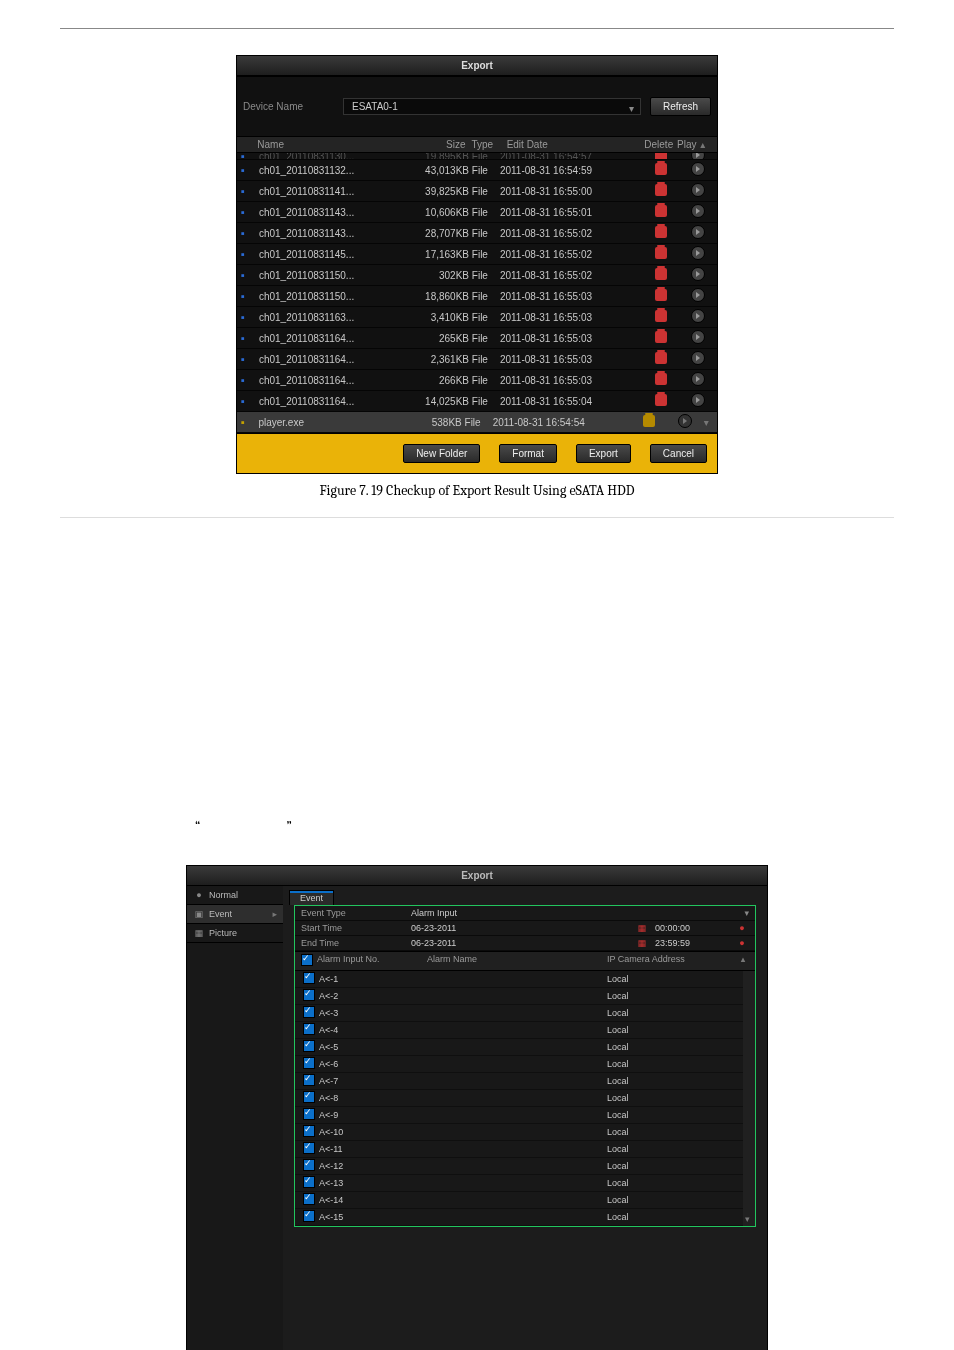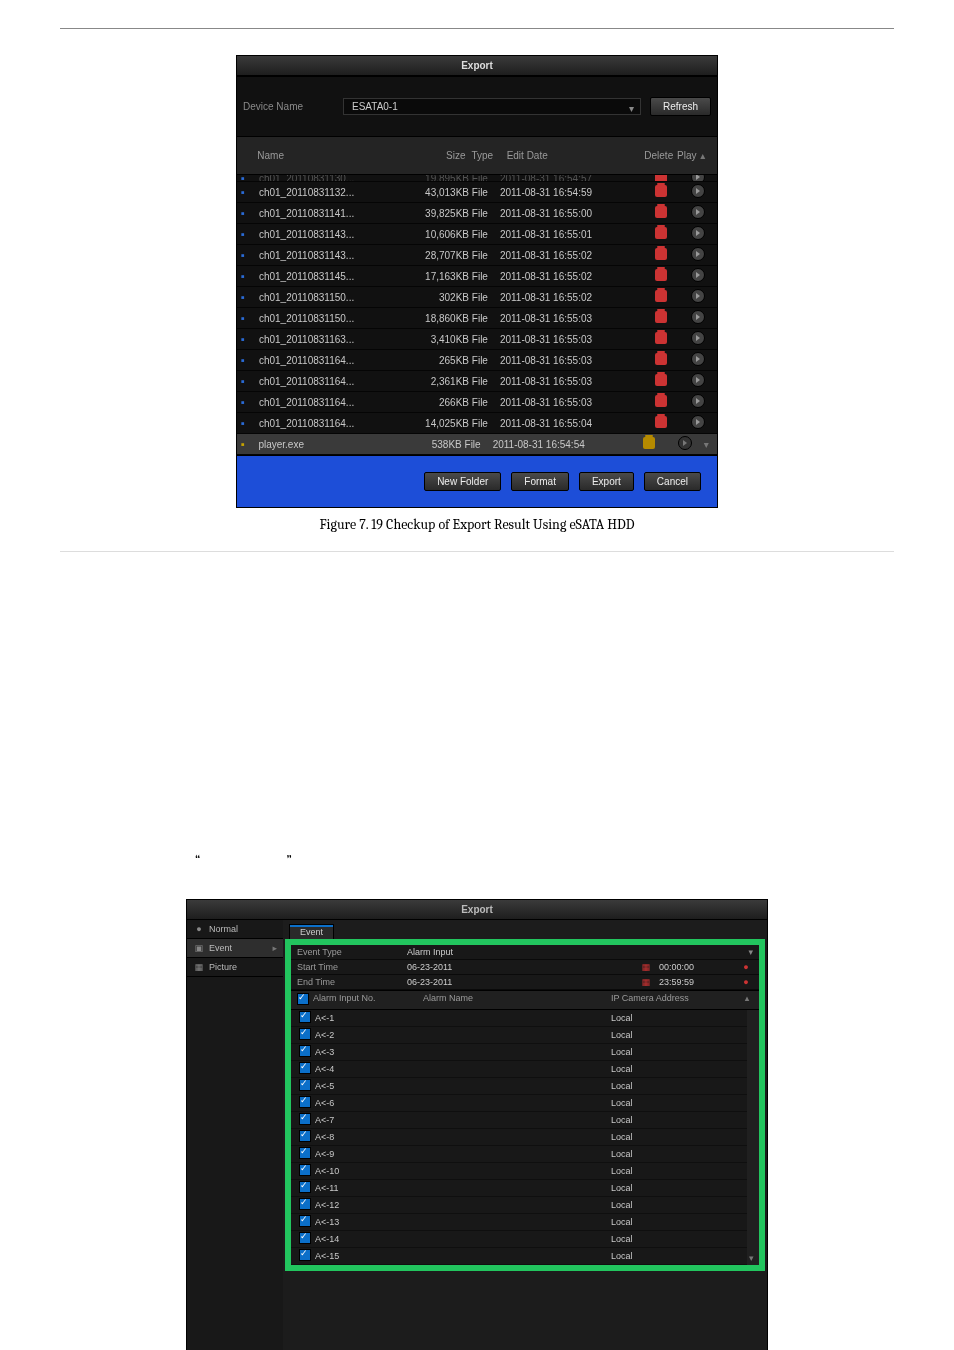--- a/index.html
+++ b/index.html
@@ -8,21 +8,21 @@
   hr.faint{margin:12px 60px 0 60px;border:none;border-top:1px solid #ddd}
   
   .win{width:480px;margin:26px auto 8px auto;background:#111;border:1px solid #000;font-size:10px;color:#ddd}
   .titlebar{background:linear-gradient(#3a3a3a,#1e1e1e);text-align:center;padding:4px 0;font-weight:bold;border-bottom:1px solid #000}
   .row{display:flex;align-items:center;padding:20px 6px;border-top:1px solid #000}
   .row .lab{width:100px;color:#8a8a8a}
   .row .val{flex:1}
   .devval{display:inline-block;background:#0a0a0a;border:1px solid #333;padding:2px 8px;width:280px;color:#ccc;position:relative}
   .devval .dd{position:absolute;right:6px;top:4px;color:#888}
   .btn{background:linear-gradient(#4a4a4a,#2a2a2a);border:1px solid #000;color:#eee;padding:3px 12px;border-radius:2px;font-size:10px;cursor:pointer}
-  .hdr{display:flex;background:#242424;color:#9a9a9a;padding:13px 4px;border-top:1px solid #000;border-bottom:1px solid #000}
+  .hdr{display:flex;background:#242424;color:#9a9a9a;padding:2px 4px;border-top:1px solid #000;border-bottom:1px solid #000}
   .c-icon{width:18px}
   .c-name{width:140px}
   .c-size{width:90px;text-align:right;padding-right:4px}
   .c-date{width:140px;padding-left:8px}
   .c-del{width:44px;text-align:right}
   .c-play{width:30px;text-align:center}
   .c-scroll{width:14px}
   .filerow{display:flex;align-items:center;padding:2px 4px;border-bottom:1px solid #050505;color:#c8c8c8}
   .filerow .ico{width:18px;color:#2a6bd6;font-size:11px}
   .filerow.sel{background:#3a3a3a}
@@ -33,38 +33,38 @@
   .filerow .del{width:44px;text-align:center}
   .filerow .play{width:30px;text-align:center}
   .trash{display:inline-block;width:12px;height:12px;background:#c33;border-radius:2px;position:relative}
   .trash::before{content:"";position:absolute;top:-2px;left:2px;right:2px;height:2px;background:#c33;border-radius:1px}
   .pcirc{display:inline-block;width:12px;height:12px;border-radius:50%;background:#444;border:1px solid #000;position:relative}
   .pcirc::after{content:"";position:absolute;left:4px;top:3px;border-left:4px solid #9a9a9a;border-top:3px solid transparent;border-bottom:3px solid transparent}
   .trash.y{background:#b58a00}
   .trash.y::before{background:#b58a00}
   .pcirc.g{background:#333}
   .pcirc.g::after{border-left-color:#777}
-  .botbar{display:flex;justify-content:flex-end;gap:10px;padding:16px;border-top:1px solid #000;background:#1d4ed8}
+  .botbar{display:flex;justify-content:flex-end;gap:19px;padding:10px;border-top:1px solid #000;background:#eab308}
   .caption{text-align:center;font-family:Cambria,Georgia,serif;font-size:14px;margin:6px auto 18px auto}
   .quotes{margin:300px 0 0 195px;font-family:Cambria,Georgia,serif;font-size:14px}
   
   .win2{width:580px;margin:30px auto 8px auto;background:#141414;border:1px solid #000;font-size:9px;color:#bbb}
   .win2 .titlebar{font-size:10px}
   .w2body{display:flex}
   .side{width:96px;background:#181818;display:flex;flex-direction:column}
   .sitem{display:flex;align-items:center;gap:4px;padding:4px 6px;border-bottom:1px solid #000;color:#bbb}
   .sitem .ic{width:12px;text-align:center;color:#888}
   .sitem.sel{background:#2e2e2e}
   .sitem .chev{margin-left:auto;color:#777}
   .sgrow{flex:1}
   .main{flex:1;background:#1c1c1c;display:flex;flex-direction:column}
   .tabrow{padding:4px 0 0 6px}
   .tab{display:inline-block;background:#2a2a2a;border:1px solid #000;border-bottom:none;padding:2px 10px;color:#ccc;position:relative}
   .tab::before{content:"";position:absolute;left:0;right:0;top:0;height:2px;background:#0b6fc9}
-  .form{border:6px solid #22c55e;margin:0 2px;background:#181818}
+  .form{border:1px solid #22c55e;margin:0 11px;background:#181818}
   .frow{display:flex;align-items:center;padding:2px 6px;border-bottom:1px solid #0a0a0a}
   .frow .flab{width:110px;color:#9a9a9a}
   .frow .fval{flex:1;color:#ccc}
   .frow .ftime{width:80px;color:#ccc;padding-left:6px}
   .frow .fic{width:14px;text-align:center;color:#c33}
   .fddrop{color:#888;margin-left:auto}
   .listhdr{display:flex;background:#202020;padding:2px 6px;border-top:1px solid #000;border-bottom:1px solid #000;color:#9a9a9a}
   .listhdr .cb{width:16px}
   .listhdr .inp{width:110px}
   .listhdr .an{flex:1}

